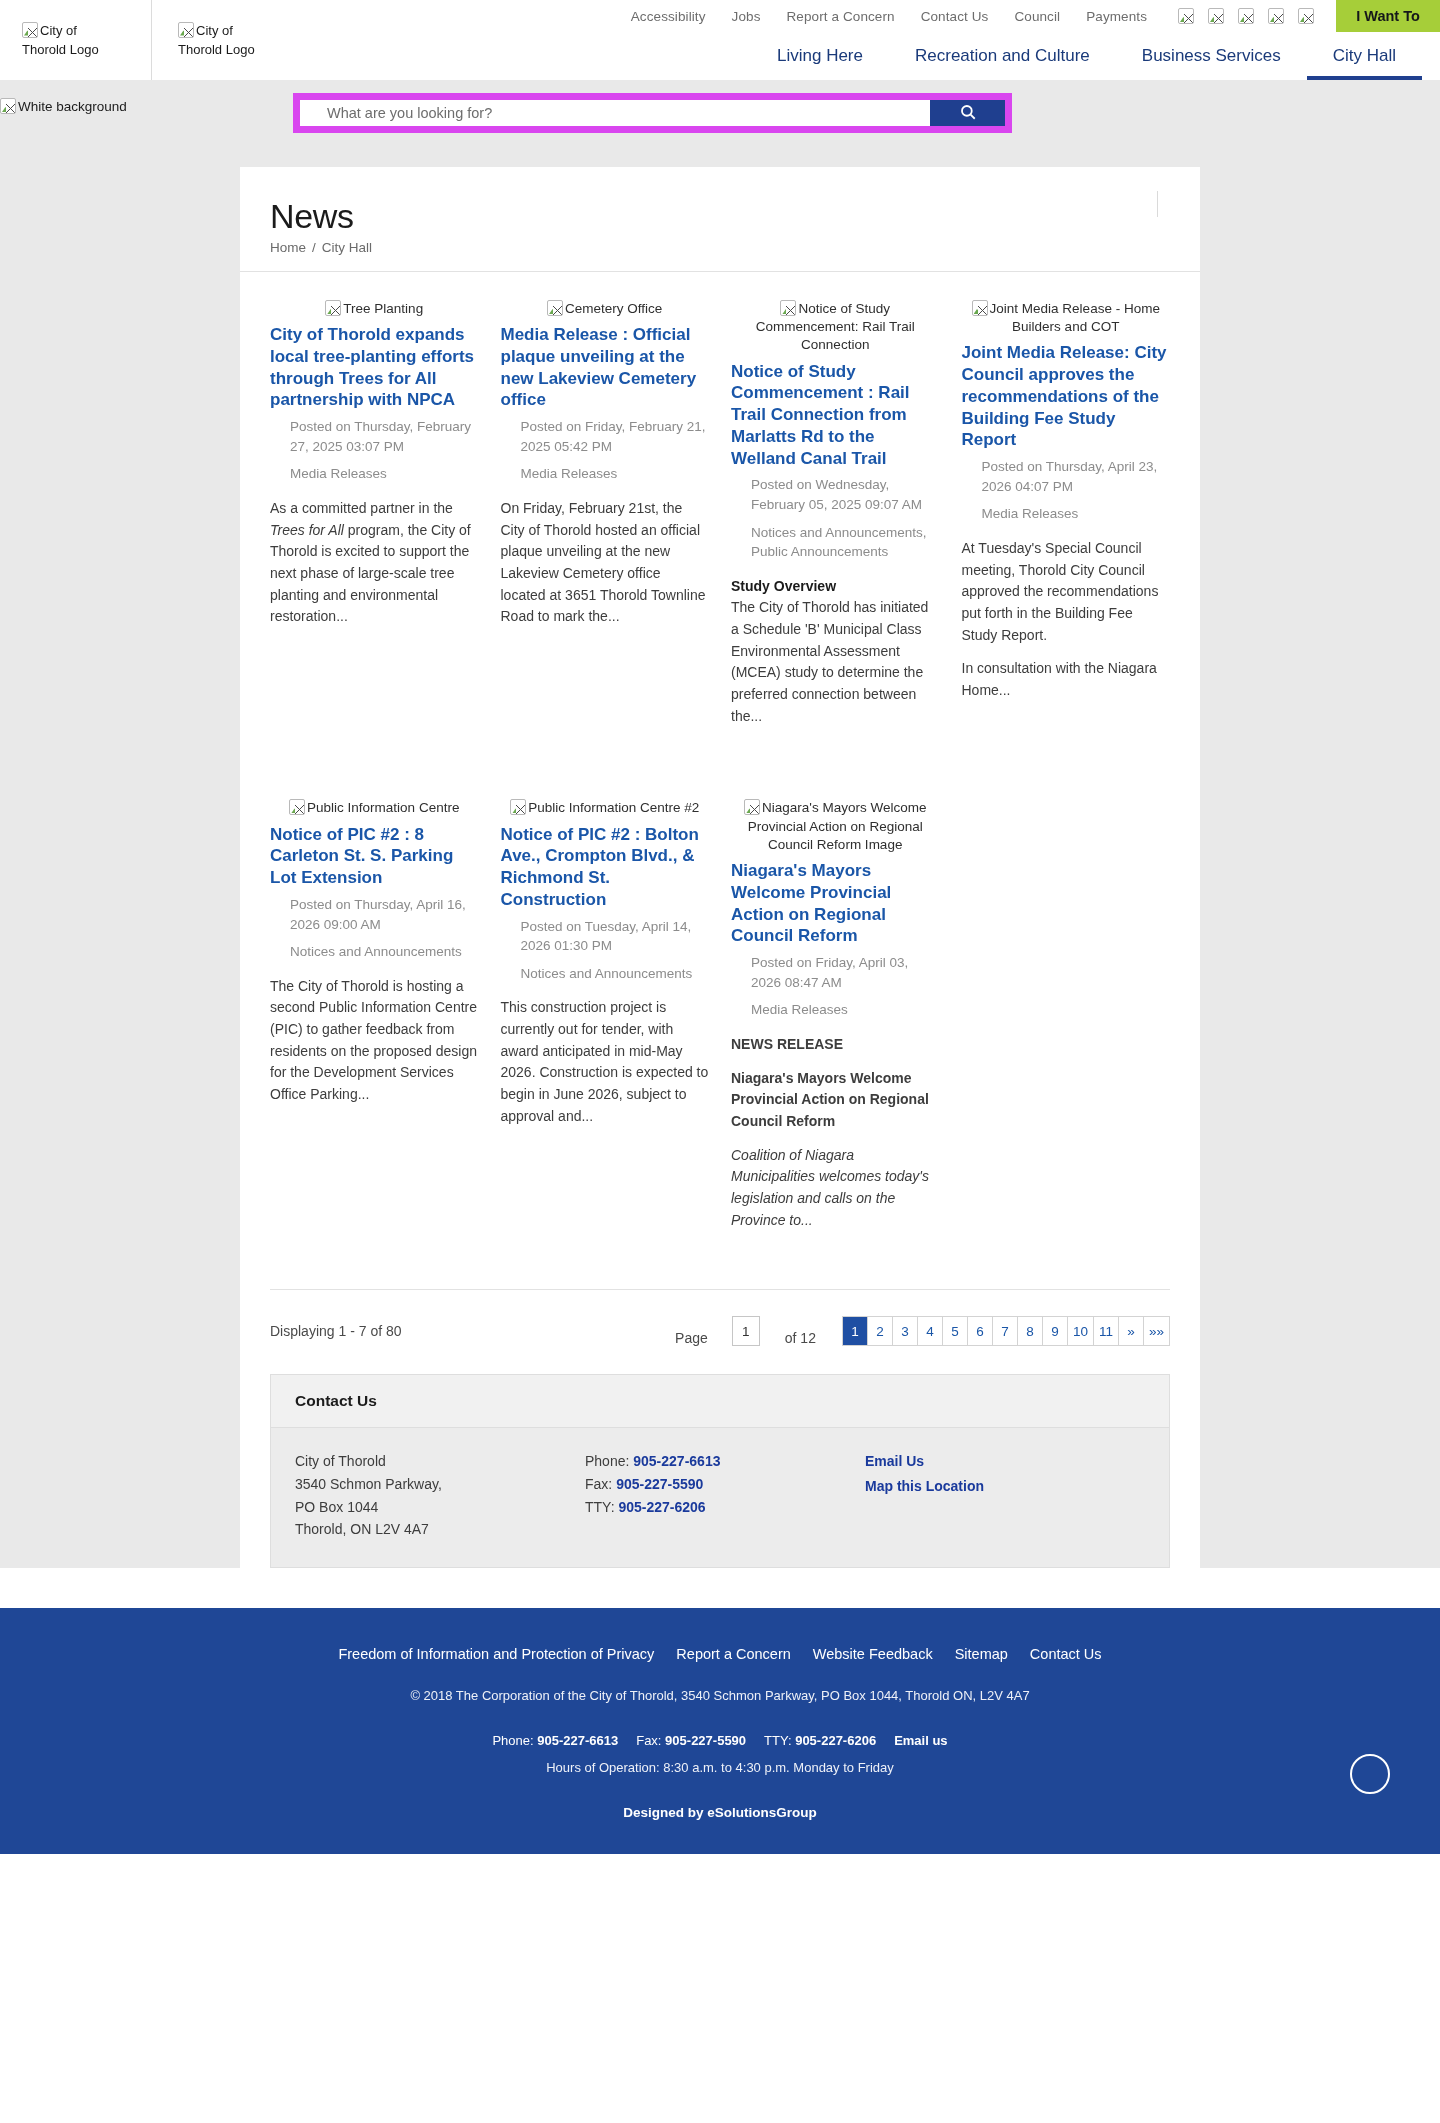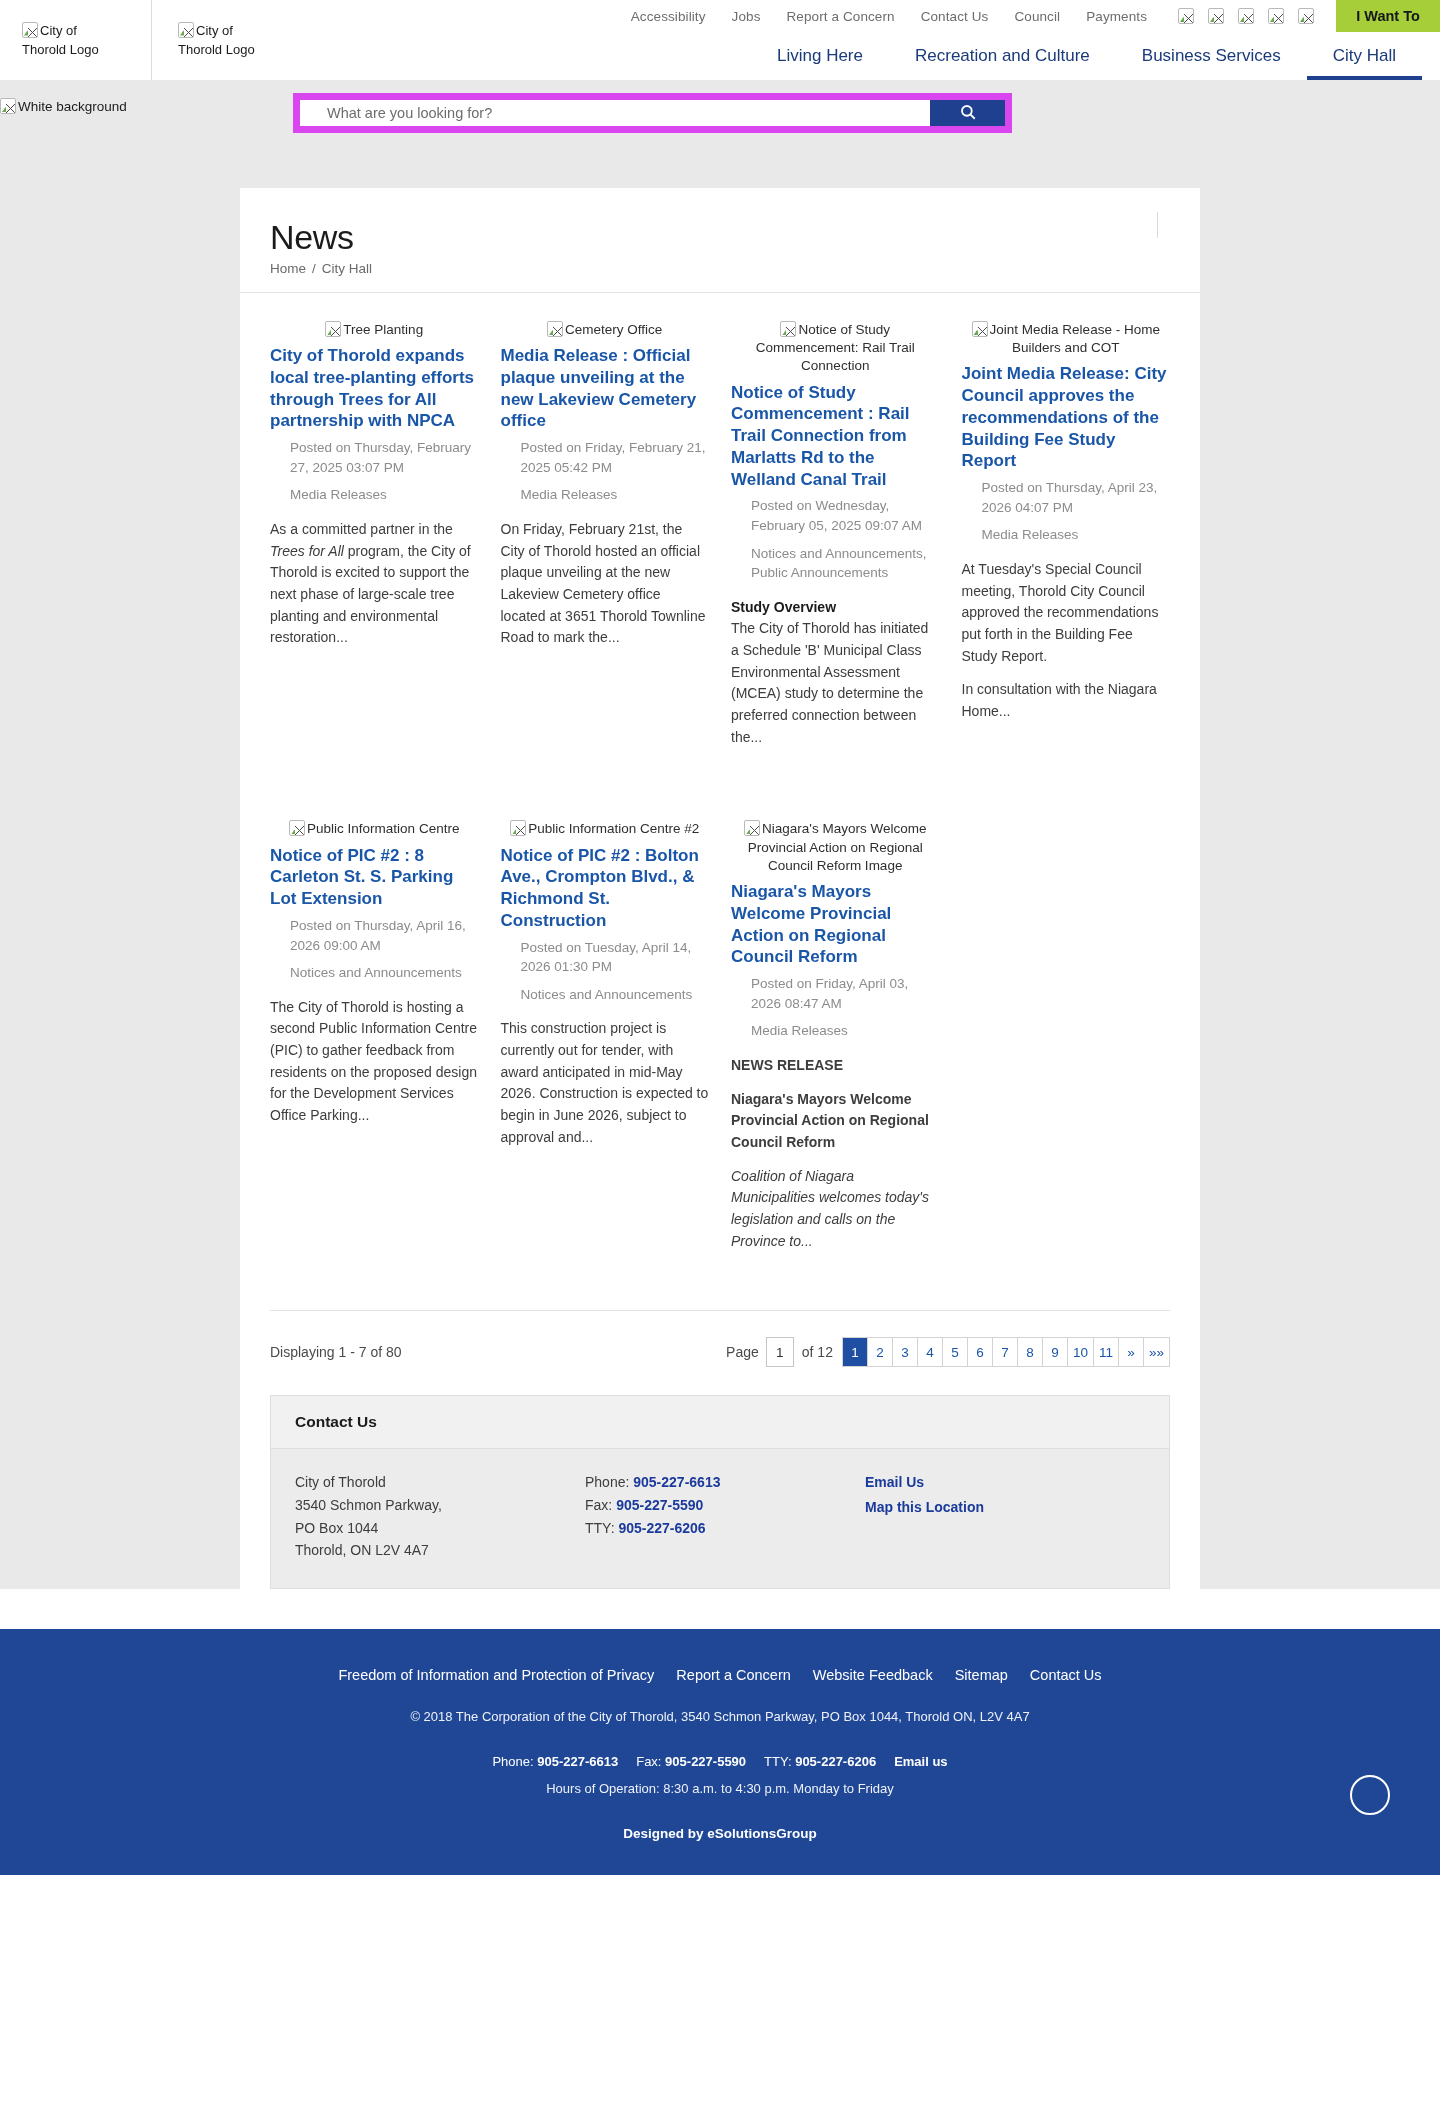--- a/index.html
+++ b/index.html
@@ -131,21 +131,21 @@
     content:"";
     position:absolute;
     left:0; right:0; bottom:0;
     height:4px;
     background:#1f3f8f;
   }
 
   
   .search-band{
     background:#e9e9e9;
-    height:108px;
+    height:87px;
     position:relative;
     display:flex;
     align-items:center;
   }
   .white-bg-broken{
     position:absolute;
     left:0; top:18px;
     font-size:13.5px;
     color:#1b1b1b;
     display:flex;
@@ -281,22 +281,22 @@
     align-items:center;
     justify-content:space-between;
     padding:26px 30px 28px 30px;
   }
   .displaying{
     font-size:14px;
     color:#4a4a4a;
   }
   .pager{
     display:flex;
-    align-items:center;
-    gap:0;
+    align-items:flex-end;
+    gap:17px;
     font-size:14px;
     color:#4a4a4a;
   }
   .pager .lbl{ margin-right:7px; }
   .pager input.pageinput{
     width:28px;height:30px;
     text-align:center;
     border:1px solid #c6c6c6;
     font-family:"Liberation Sans", sans-serif;
     font-size:13.5px;

